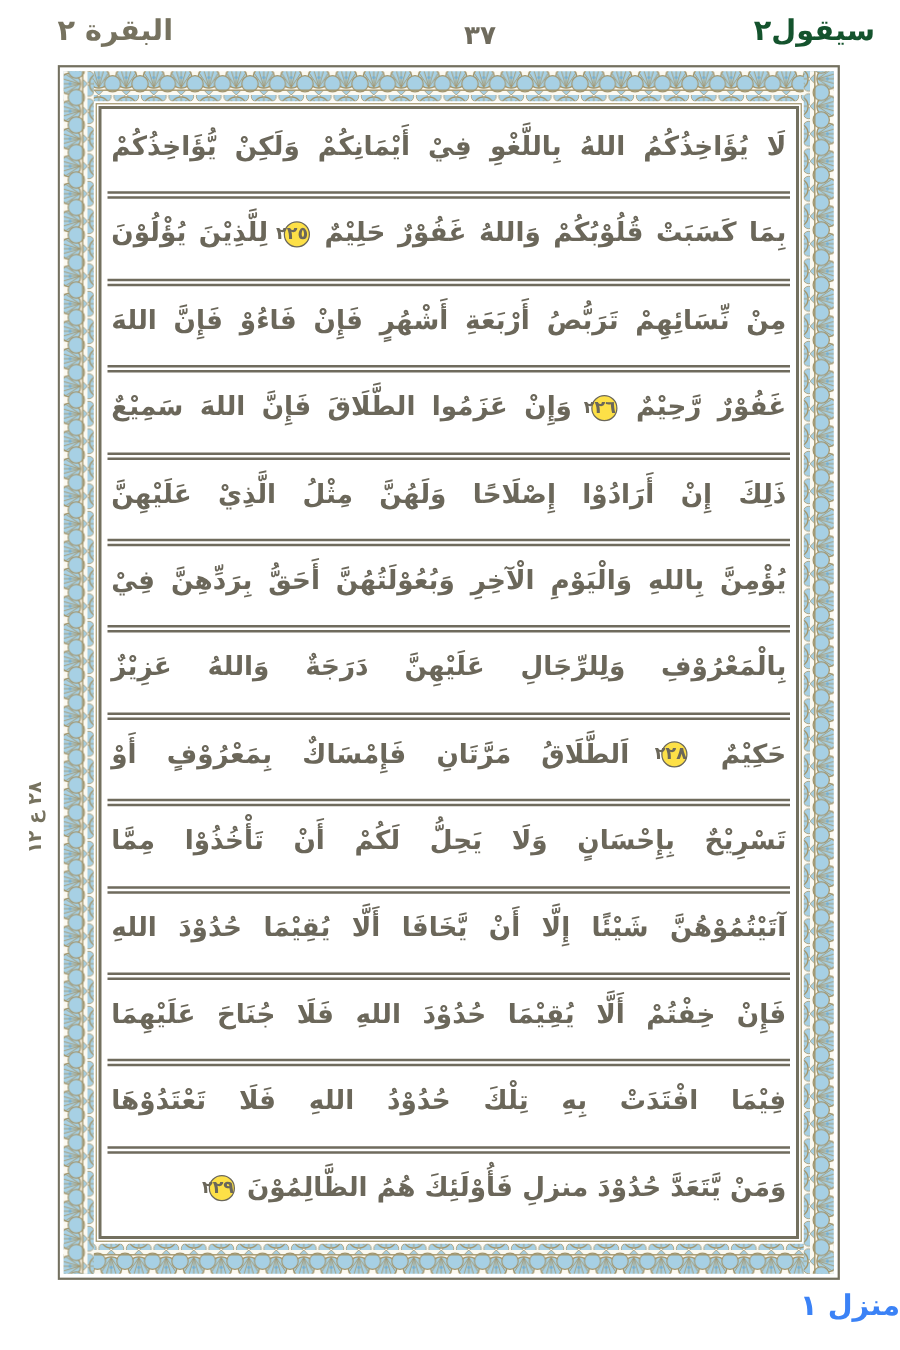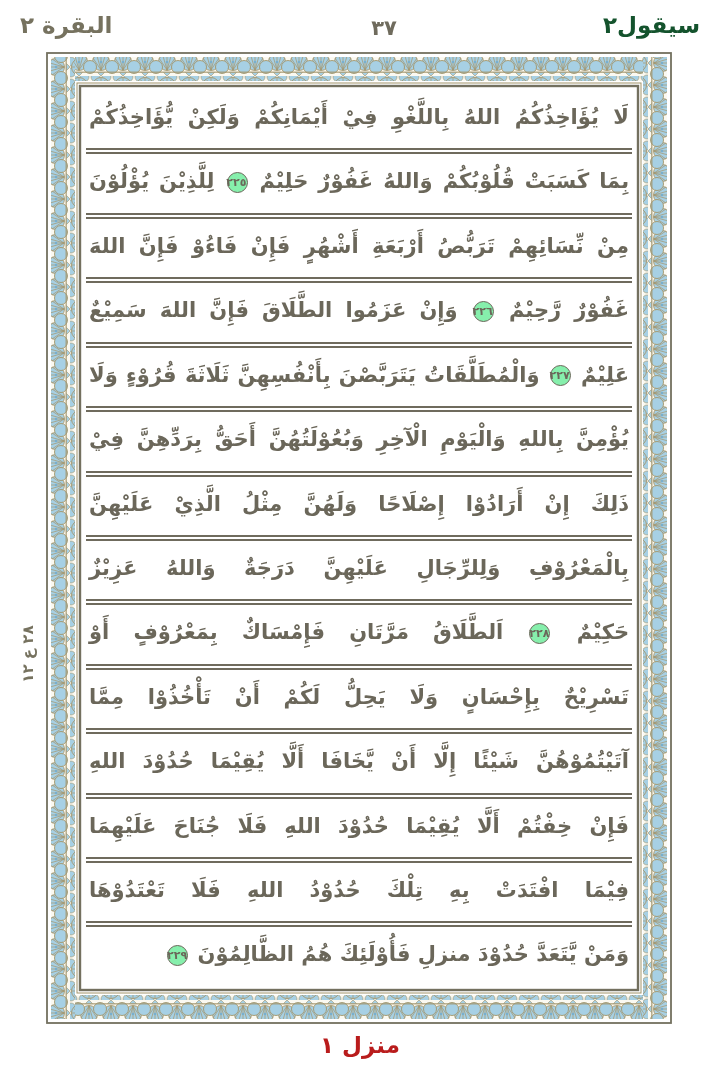--- a/index.html
+++ b/index.html
@@ -12,21 +12,21 @@
     --paper:#ffffff;
   }
   *{margin:0;padding:0;box-sizing:border-box;}
   html,body{width:720px;height:1080px;background:var(--paper);
     font-family:"DejaVu Sans", sans-serif;}
   .page{position:relative;width:720px;height:1080px;overflow:hidden;direction:rtl;}
 
   
   .hdr-juz{position:absolute;top:12px;right:20px;font-size:23px;font-weight:700;color:#14532d;}
   .hdr-page{position:absolute;top:16px;left:0;right:0;text-align:center;font-size:21px;font-weight:700;color:#6f6b5d;padding-left:48px;}
-  .hdr-surah{position:absolute;top:12px;left:20px;font-size:23px;font-weight:700;color:#76725f;}
+  .hdr-surah{position:absolute;top:12px;left:46px;font-size:23px;font-weight:700;color:#76725f;}
 
   
   .frame-svg{position:absolute;left:46px;top:52px;width:626px;height:972px;}
   .oBg{fill:#fbf9f1;}
   .oBlue{fill:var(--blue);stroke:var(--tan);stroke-width:0.9;}
   .oBlue2{fill:var(--blue);stroke:var(--tan);stroke-width:0.6;}
   .oDot{fill:var(--blue-deep);}
   .oLine{stroke:var(--tan);stroke-width:0.7;fill:none;}
   .oTan{fill:var(--tan);}
   .fOuter{fill:none;stroke:var(--frame);stroke-width:1.8;}
@@ -34,32 +34,32 @@
   .fInner{fill:none;stroke:var(--frame);stroke-width:2.4;}
 
   
   .text-area{position:absolute;left:86px;top:90px;width:546px;height:896px;
     display:flex;flex-direction:column;direction:rtl;}
   .mline{flex:1 1 0;display:block;direction:rtl;text-align:justify;text-align-last:justify;
     font-size:21px;font-weight:700;color:var(--ink);line-height:52px;
     padding:1px 3px 0 3px;border-bottom:6px double var(--rule);overflow:hidden;}
   .mline.last{border-bottom:none;text-align-last:right;}
   .ayah-marker{display:inline-block;width:21px;height:21px;border:1.4px solid var(--ink);
-    border-radius:50%;font-size:11px;line-height:19px;text-align:center;vertical-align:middle;
-    font-weight:700;color:var(--ink);margin:0 2px;background:#86efac;}
+    border-radius:50%;font-size:14px;line-height:19px;text-align:center;vertical-align:middle;
+    font-weight:700;color:var(--ink);margin:0 2px;background:#fde047;}
 
   
   .ruku-note{position:absolute;left:-4px;top:622px;width:64px;height:64px;
     display:flex;align-items:center;justify-content:center;}
   .ruku-note span{display:block;transform:rotate(-90deg);white-space:nowrap;
     font-size:15px;font-weight:700;color:#76725f;letter-spacing:1px;}
 
   
-  .ftr{position:absolute;top:1032px;left:0;right:0;text-align:center;
-    font-size:23px;font-weight:700;color:#b91c1c;}
+  .ftr{position:absolute;top:1032px;left:0;right:0;text-align:right;
+    font-size:23px;font-weight:700;color:#3b82f6;}
 </style>
 </head>
 <body>
 
 <div class="page">
 
   <div class="hdr-juz">سيقول٢</div>
   <div class="hdr-page">٣٧</div>
   <div class="hdr-surah">البقرة ٢</div>
 
@@ -91,23 +91,22 @@
     </g>
     <rect x="31" y="31" width="564" height="910" class="fTan"></rect>
     <rect x="34" y="34" width="558" height="904" class="fInner"></rect>
   </svg>
 
   <div class="text-area">
       <div class="mline"><span>لَا يُؤَاخِذُكُمُ اللهُ بِاللَّغْوِ فِيْ أَيْمَانِكُمْ وَلَكِنْ يُّؤَاخِذُكُمْ</span> </div>
       <div class="mline"><span>بِمَا كَسَبَتْ قُلُوْبُكُمْ وَاللهُ غَفُوْرٌ حَلِيْمٌ</span> <span class="ayah-marker">٢٢٥</span> <span>لِلَّذِيْنَ يُؤْلُوْنَ</span> </div>
       <div class="mline"><span>مِنْ نِّسَائِهِمْ تَرَبُّصُ أَرْبَعَةِ أَشْهُرٍ فَإِنْ فَاءُوْ فَإِنَّ اللهَ</span> </div>
       <div class="mline"><span>غَفُوْرٌ رَّحِيْمٌ</span> <span class="ayah-marker">٢٢٦</span> <span>وَإِنْ عَزَمُوا الطَّلَاقَ فَإِنَّ اللهَ سَمِيْعٌ</span> </div>
-      <div class="mline"><span>عَلِيْمٌ</span> <span class="ayah-marker">٢٢٧</span> <span>وَالْمُطَلَّقَاتُ يَتَرَبَّصْنَ بِأَنْفُسِهِنَّ ثَلَاثَةَ قُرُوْءٍ وَلَا</span> </div>
+      <div class="mline"><span>ذَلِكَ إِنْ أَرَادُوْا إِصْلَاحًا وَلَهُنَّ مِثْلُ الَّذِيْ عَلَيْهِنَّ</span> </div>
       <div class="mline"><span>يُؤْمِنَّ بِاللهِ وَالْيَوْمِ الْآخِرِ وَبُعُوْلَتُهُنَّ أَحَقُّ بِرَدِّهِنَّ فِيْ</span> </div>
-      <div class="mline"><span>ذَلِكَ إِنْ أَرَادُوْا إِصْلَاحًا وَلَهُنَّ مِثْلُ الَّذِيْ عَلَيْهِنَّ</span> </div>
       <div class="mline"><span>بِالْمَعْرُوْفِ وَلِلرِّجَالِ عَلَيْهِنَّ دَرَجَةٌ وَاللهُ عَزِيْزٌ</span> </div>
       <div class="mline"><span>حَكِيْمٌ</span> <span class="ayah-marker">٢٢٨</span> <span>اَلطَّلَاقُ مَرَّتَانِ فَإِمْسَاكٌ بِمَعْرُوْفٍ أَوْ</span> </div>
       <div class="mline"><span>تَسْرِيْحٌ بِإِحْسَانٍ وَلَا يَحِلُّ لَكُمْ أَنْ تَأْخُذُوْا مِمَّا</span> </div>
       <div class="mline"><span>آتَيْتُمُوْهُنَّ شَيْئًا إِلَّا أَنْ يَّخَافَا أَلَّا يُقِيْمَا حُدُوْدَ اللهِ</span> </div>
       <div class="mline"><span>فَإِنْ خِفْتُمْ أَلَّا يُقِيْمَا حُدُوْدَ اللهِ فَلَا جُنَاحَ عَلَيْهِمَا</span> </div>
       <div class="mline"><span>فِيْمَا افْتَدَتْ بِهِ تِلْكَ حُدُوْدُ اللهِ فَلَا تَعْتَدُوْهَا</span> </div>
       <div class="mline last"><span>وَمَنْ يَّتَعَدَّ حُدُوْدَ منزلِ فَأُوْلَئِكَ هُمُ الظَّالِمُوْنَ</span> <span class="ayah-marker">٢٢٩</span> </div>
     </div>
 
   <div class="ruku-note">

